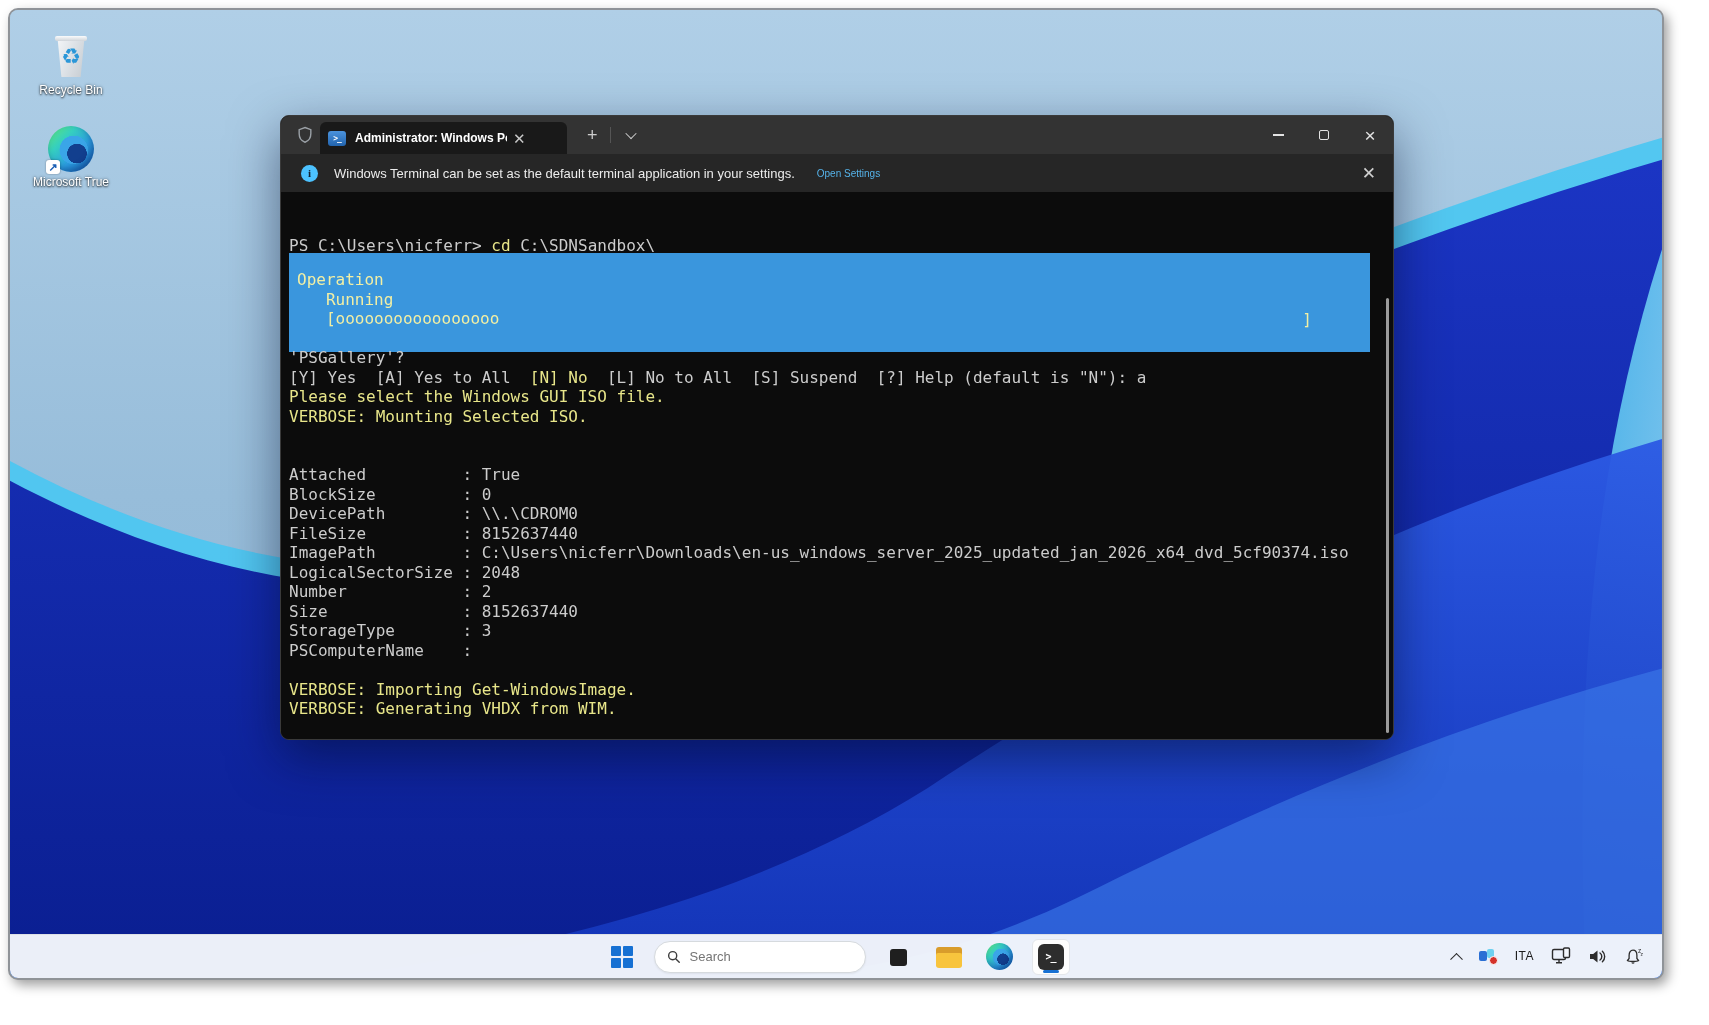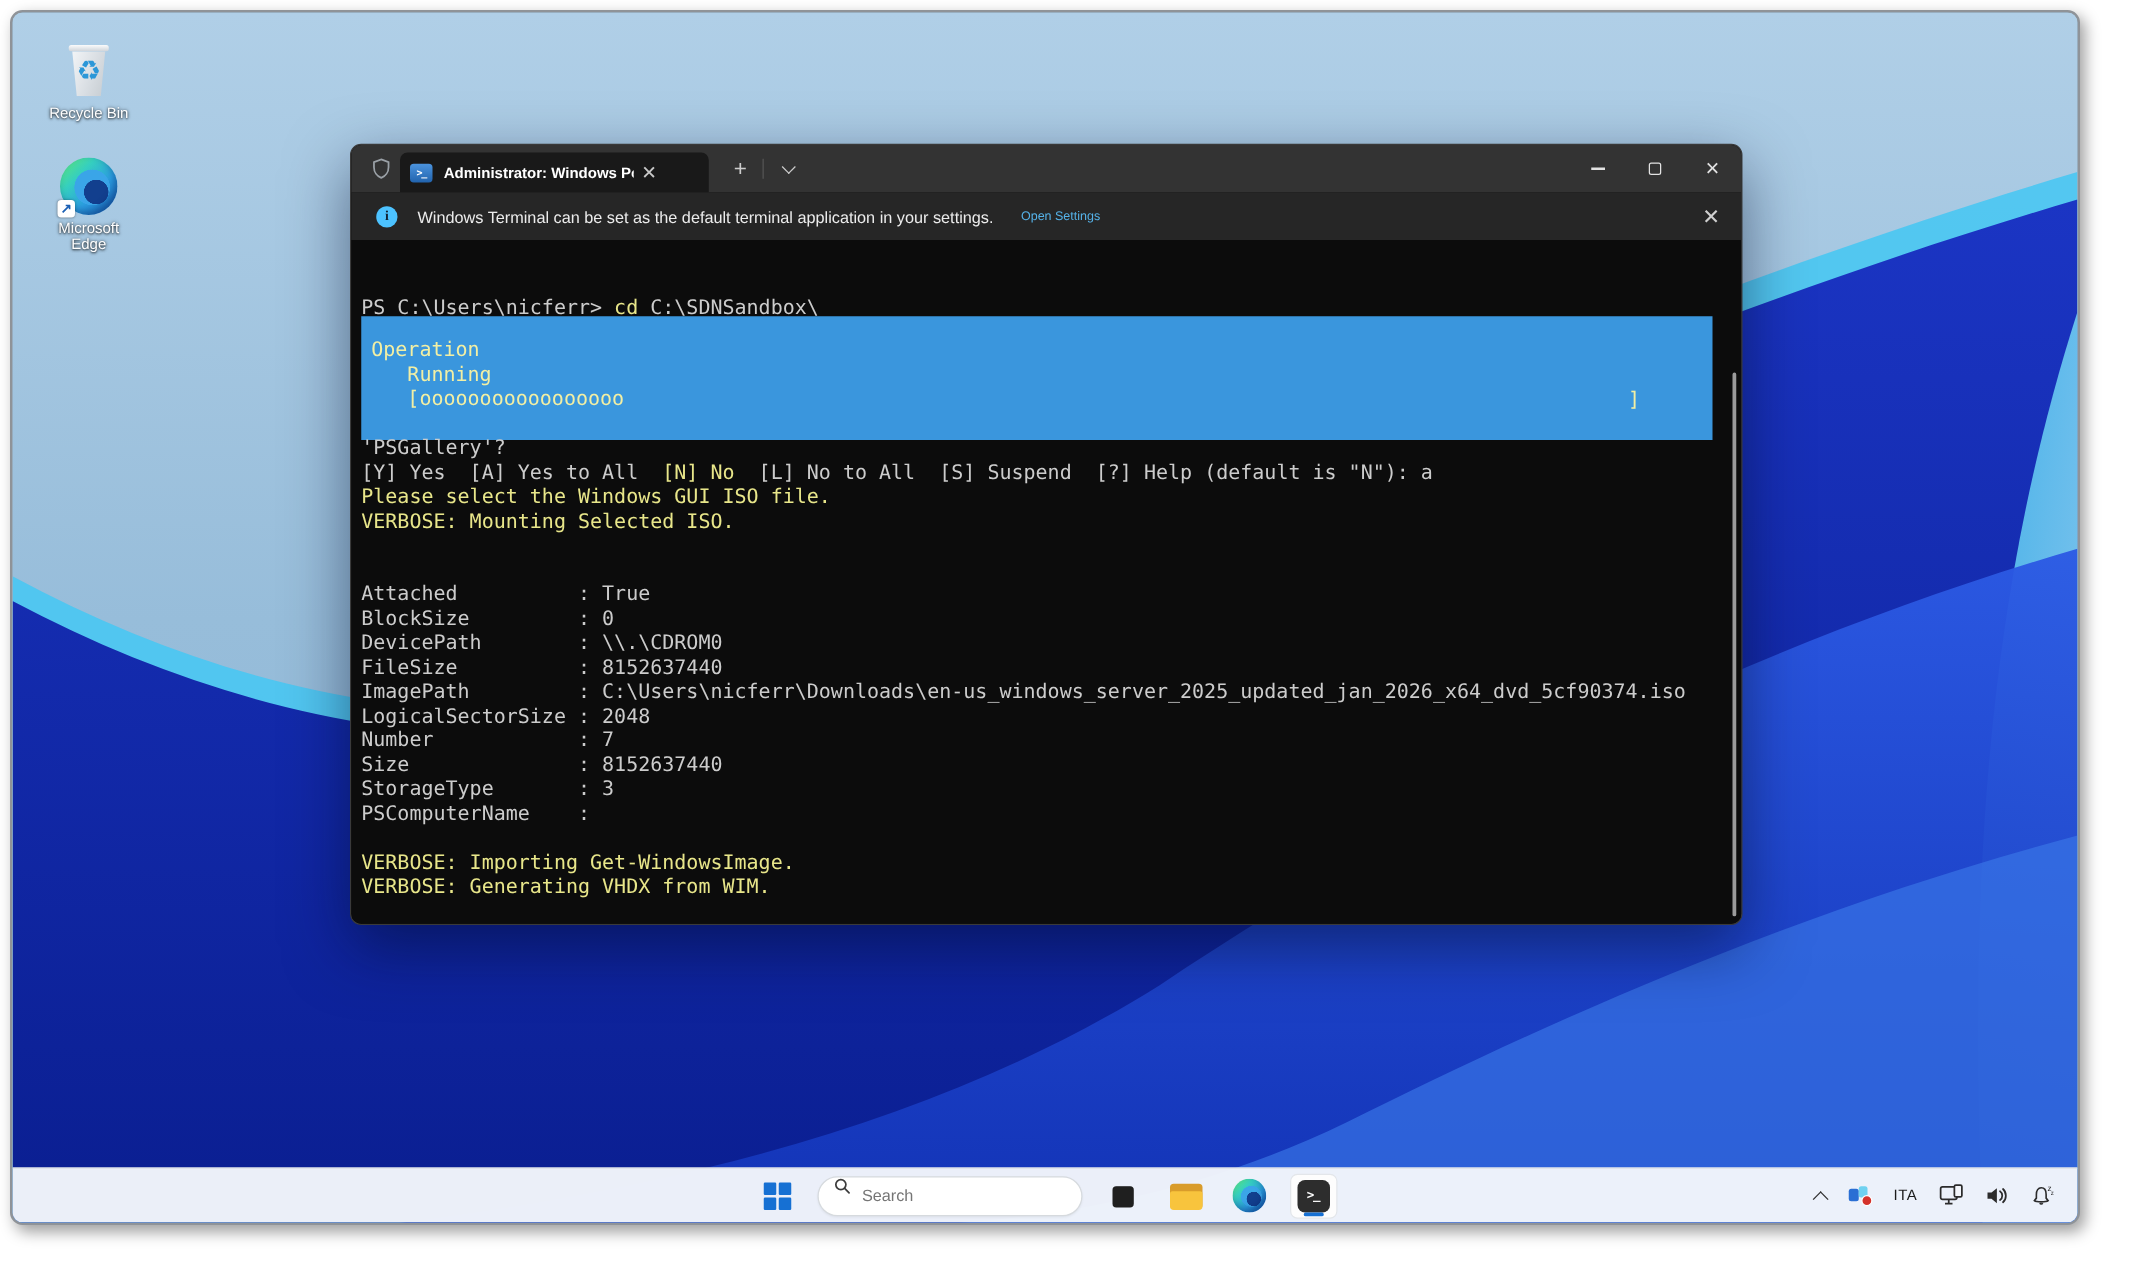--- a/index.html
+++ b/index.html
@@ -80,21 +80,21 @@
 
   
   .taskbar { position:absolute; left:0; bottom:0; width:100%; height:44px;
              background:rgba(243,246,251,.97); border-top:1px solid #dde1e6;
              display:flex; align-items:center; justify-content:center; gap:13px; }
   .tb-btn { width:38px; height:36px; border-radius:6px; display:flex; align-items:center; justify-content:center;
             position:relative; cursor:pointer; }
   .start-grid { display:grid; grid-template-columns:10px 10px; grid-template-rows:10px 10px; gap:2px; }
   .start-grid div { background:#1670d3; border-radius:1px; }
   .search-pill { width:212px; height:32px; background:#ffffff; border:1px solid #d6dade; border-radius:16px;
-                 display:flex; padding:0 12px; gap:9px; cursor:text;
+                 display:flex; align-items:center; padding:0 12px; gap:9px; cursor:text;
                  box-shadow:0 1px 2px rgba(0,0,0,.06); }
   .search-pill input { border:none; outline:none; font-size:13px; color:#444; width:140px; background:transparent;
                        font-family:"Liberation Sans",sans-serif; }
   .tv-back { position:absolute; right:6px; top:7px; width:16px; height:16px; background:#b9bfc7; border-radius:3px; }
   .tv-front { position:absolute; left:7px; bottom:6px; width:17px; height:17px; background:#1f1f1f; border-radius:3px; }
   .folder-back { position:absolute; left:6px; top:7px; width:26px; height:20px; background:#d99c2b; border-radius:3px; }
   .folder-front { position:absolute; left:6px; top:13px; width:26px; height:15px; background:#f8c43d; border-radius:2px 2px 3px 3px; }
   .edge-small { width:27px; height:27px; }
   .term-task { width:26px; height:26px; background:#2d2d2d; border-radius:6px; color:#fff;
                font-family:"DejaVu Sans Mono",monospace; font-size:10px; font-weight:bold;
@@ -154,21 +154,21 @@
       <div class="bin-recycle">♻</div>
     </div>
     <div class="lbl">Recycle Bin</div>
   </div>
 
   <div class="desk-icon" style="left:22px; top:116px;">
     <div class="art">
       <div class="edge-ball"></div>
       <div class="shortcut-arrow">↗</div>
     </div>
-    <div class="lbl">Microsoft Edge</div>
+    <div class="lbl">Microsoft True</div>
   </div>
 
   <div class="term-window">
 
     <div class="tabbar">
       <div class="shield">
         <svg width="20" height="20" viewBox="0 0 24 24">
           <path d="M12 3l7 2.6v4.9c0 4.6-3 8.7-7 10.2-4-1.5-7-5.6-7-10.2V5.6z" fill="none" stroke="#9aa0a6" stroke-width="1.7"></path>
         </svg>
       </div>
@@ -215,21 +215,21 @@
           <div class="t-line"><span class="c-yel">Please select the Windows GUI ISO file.</span></div>
           <div class="t-line"><span class="c-yel">VERBOSE: Mounting Selected ISO.</span></div>
           <div class="t-line">&nbsp;</div>
           <div class="t-line">&nbsp;</div>
           <div class="t-line"><span class="c-fg">Attached          : True</span></div>
           <div class="t-line"><span class="c-fg">BlockSize         : 0</span></div>
           <div class="t-line"><span class="c-fg">DevicePath        : \\.\CDROM0</span></div>
           <div class="t-line"><span class="c-fg">FileSize          : 8152637440</span></div>
           <div class="t-line"><span class="c-fg">ImagePath         : C:\Users\nicferr\Downloads\en-us_windows_server_2025_updated_jan_2026_x64_dvd_5cf90374.iso</span></div>
           <div class="t-line"><span class="c-fg">LogicalSectorSize : 2048</span></div>
-          <div class="t-line"><span class="c-fg">Number            : 7</span></div>
+          <div class="t-line"><span class="c-fg">Number            : 2</span></div>
           <div class="t-line"><span class="c-fg">Size              : 8152637440</span></div>
           <div class="t-line"><span class="c-fg">StorageType       : 3</span></div>
           <div class="t-line"><span class="c-fg">PSComputerName    :</span></div>
           <div class="t-line">&nbsp;</div>
           <div class="t-line"><span class="c-yel">VERBOSE: Importing Get-WindowsImage.</span></div>
           <div class="t-line"><span class="c-yel">VERBOSE: Generating VHDX from WIM.</span></div>
         </div>
 
       <div class="scrollbar"></div>
     </div>

